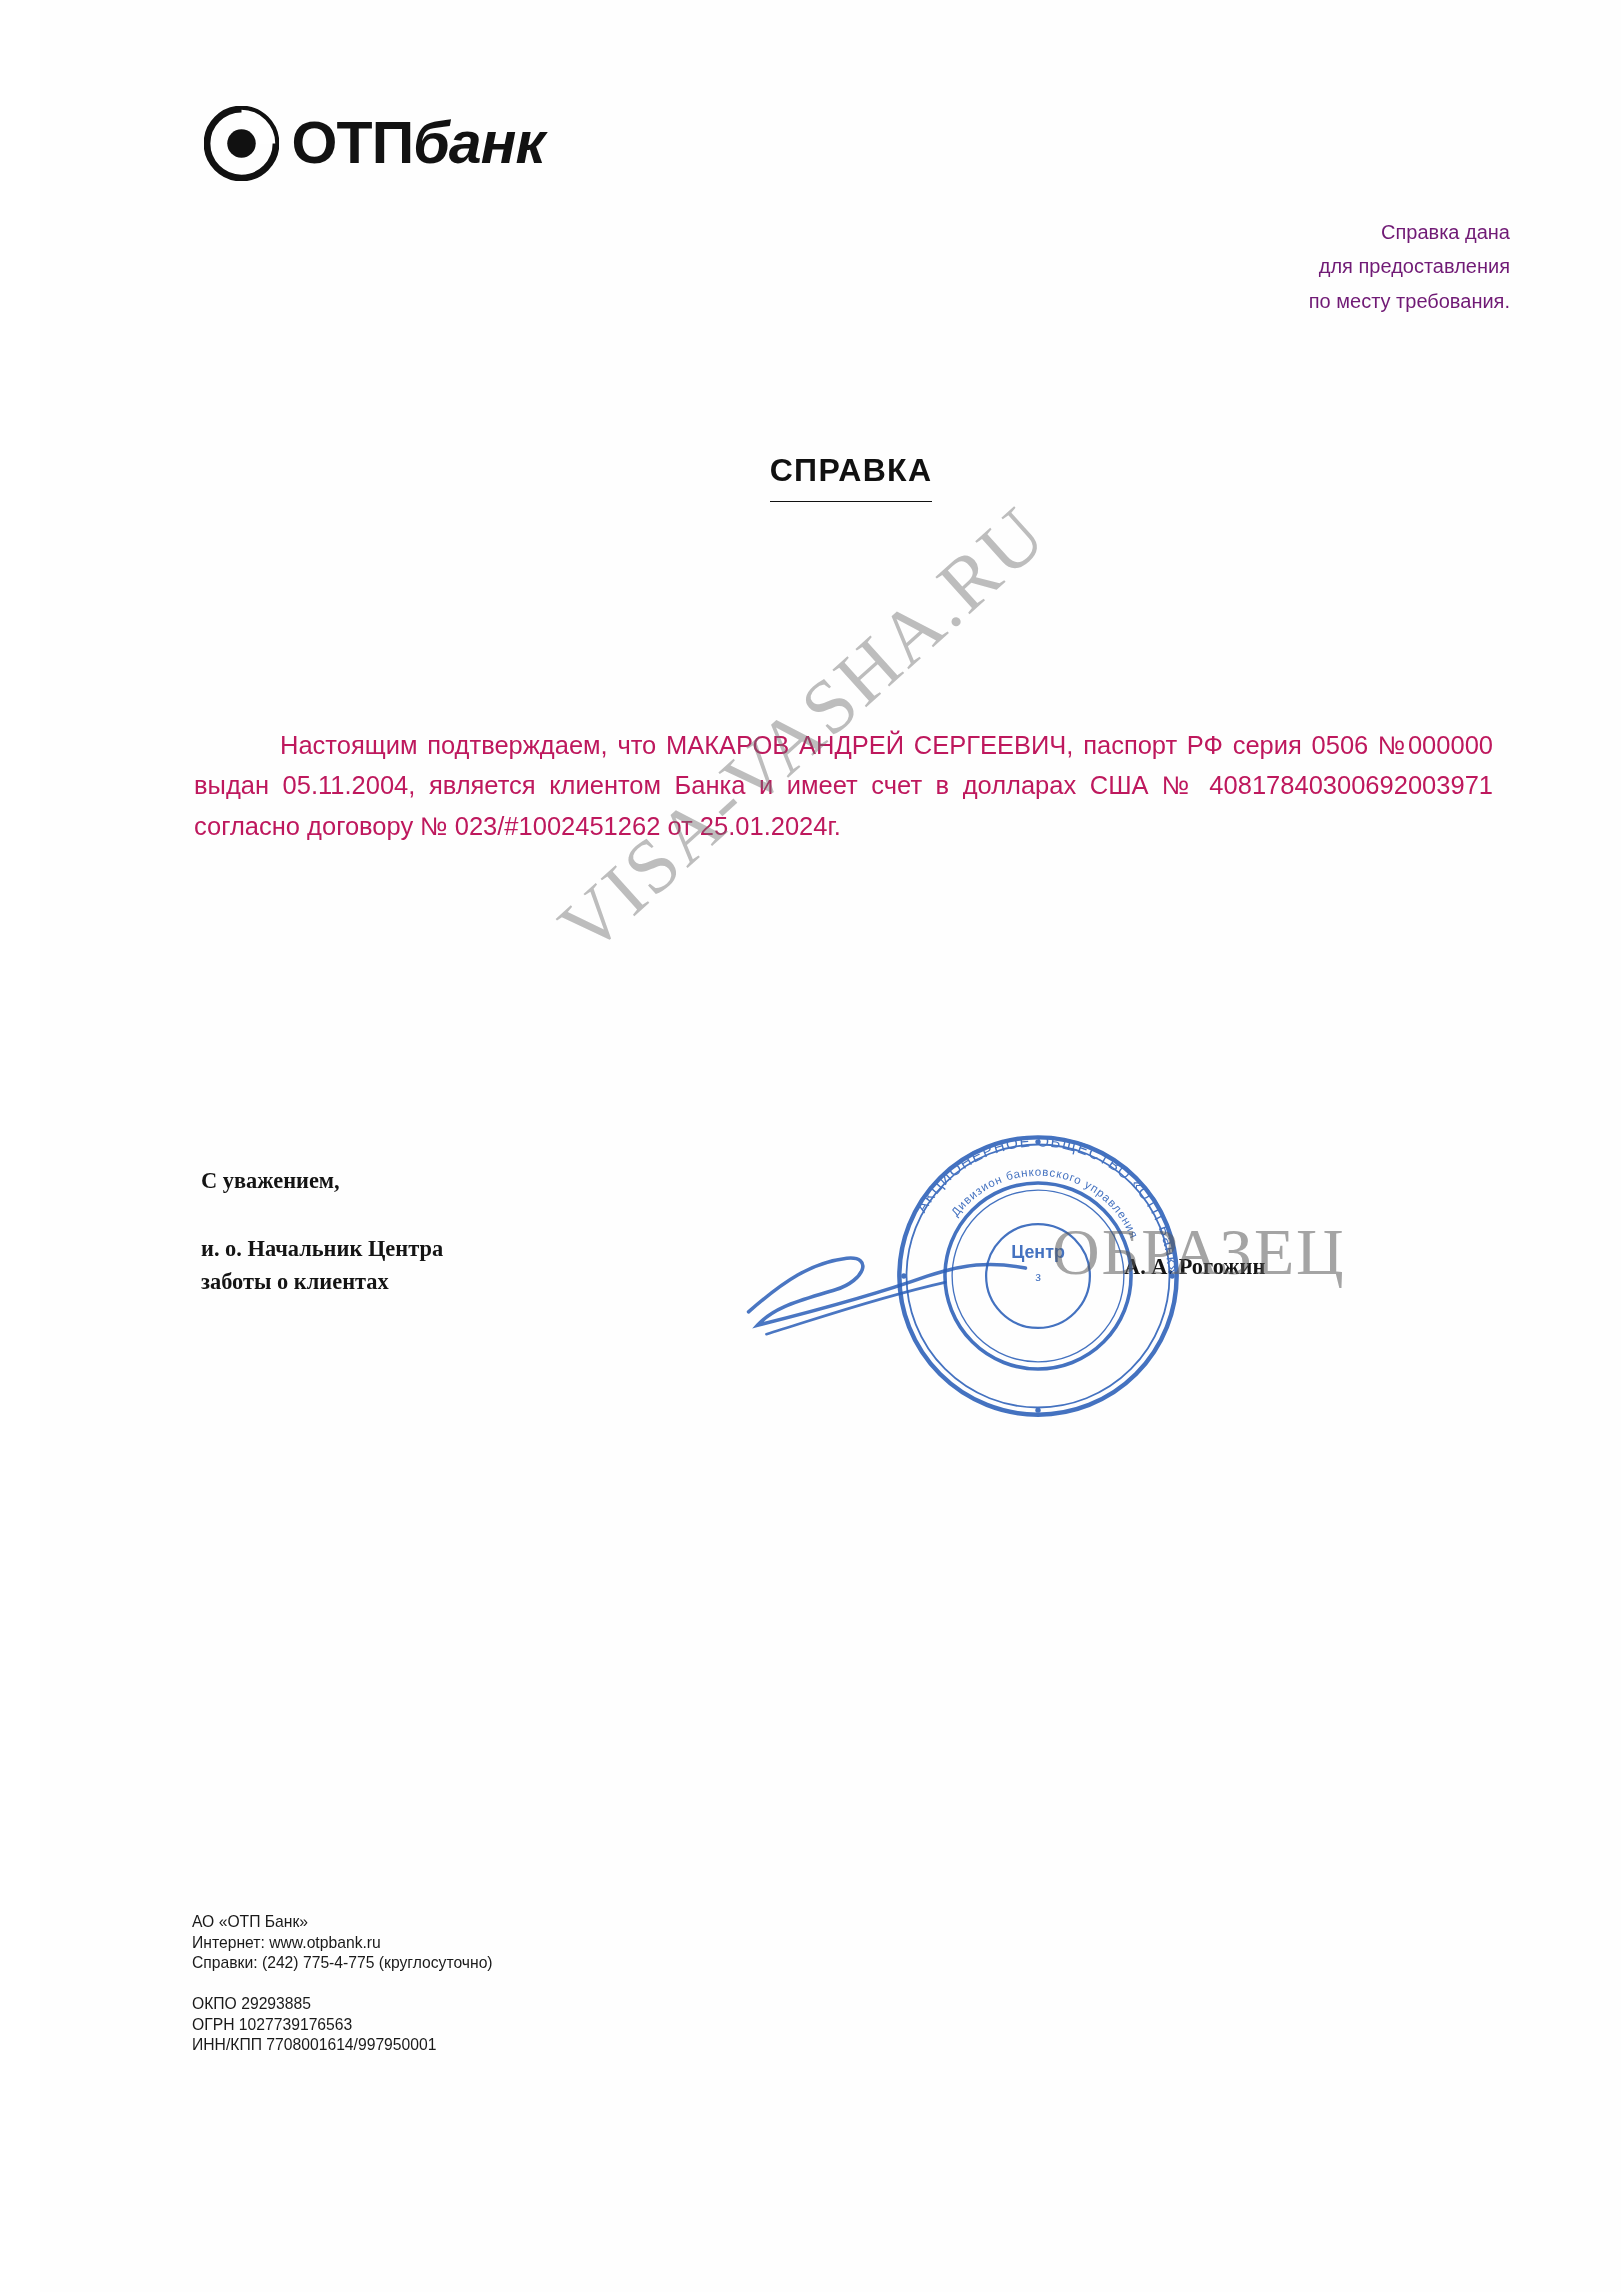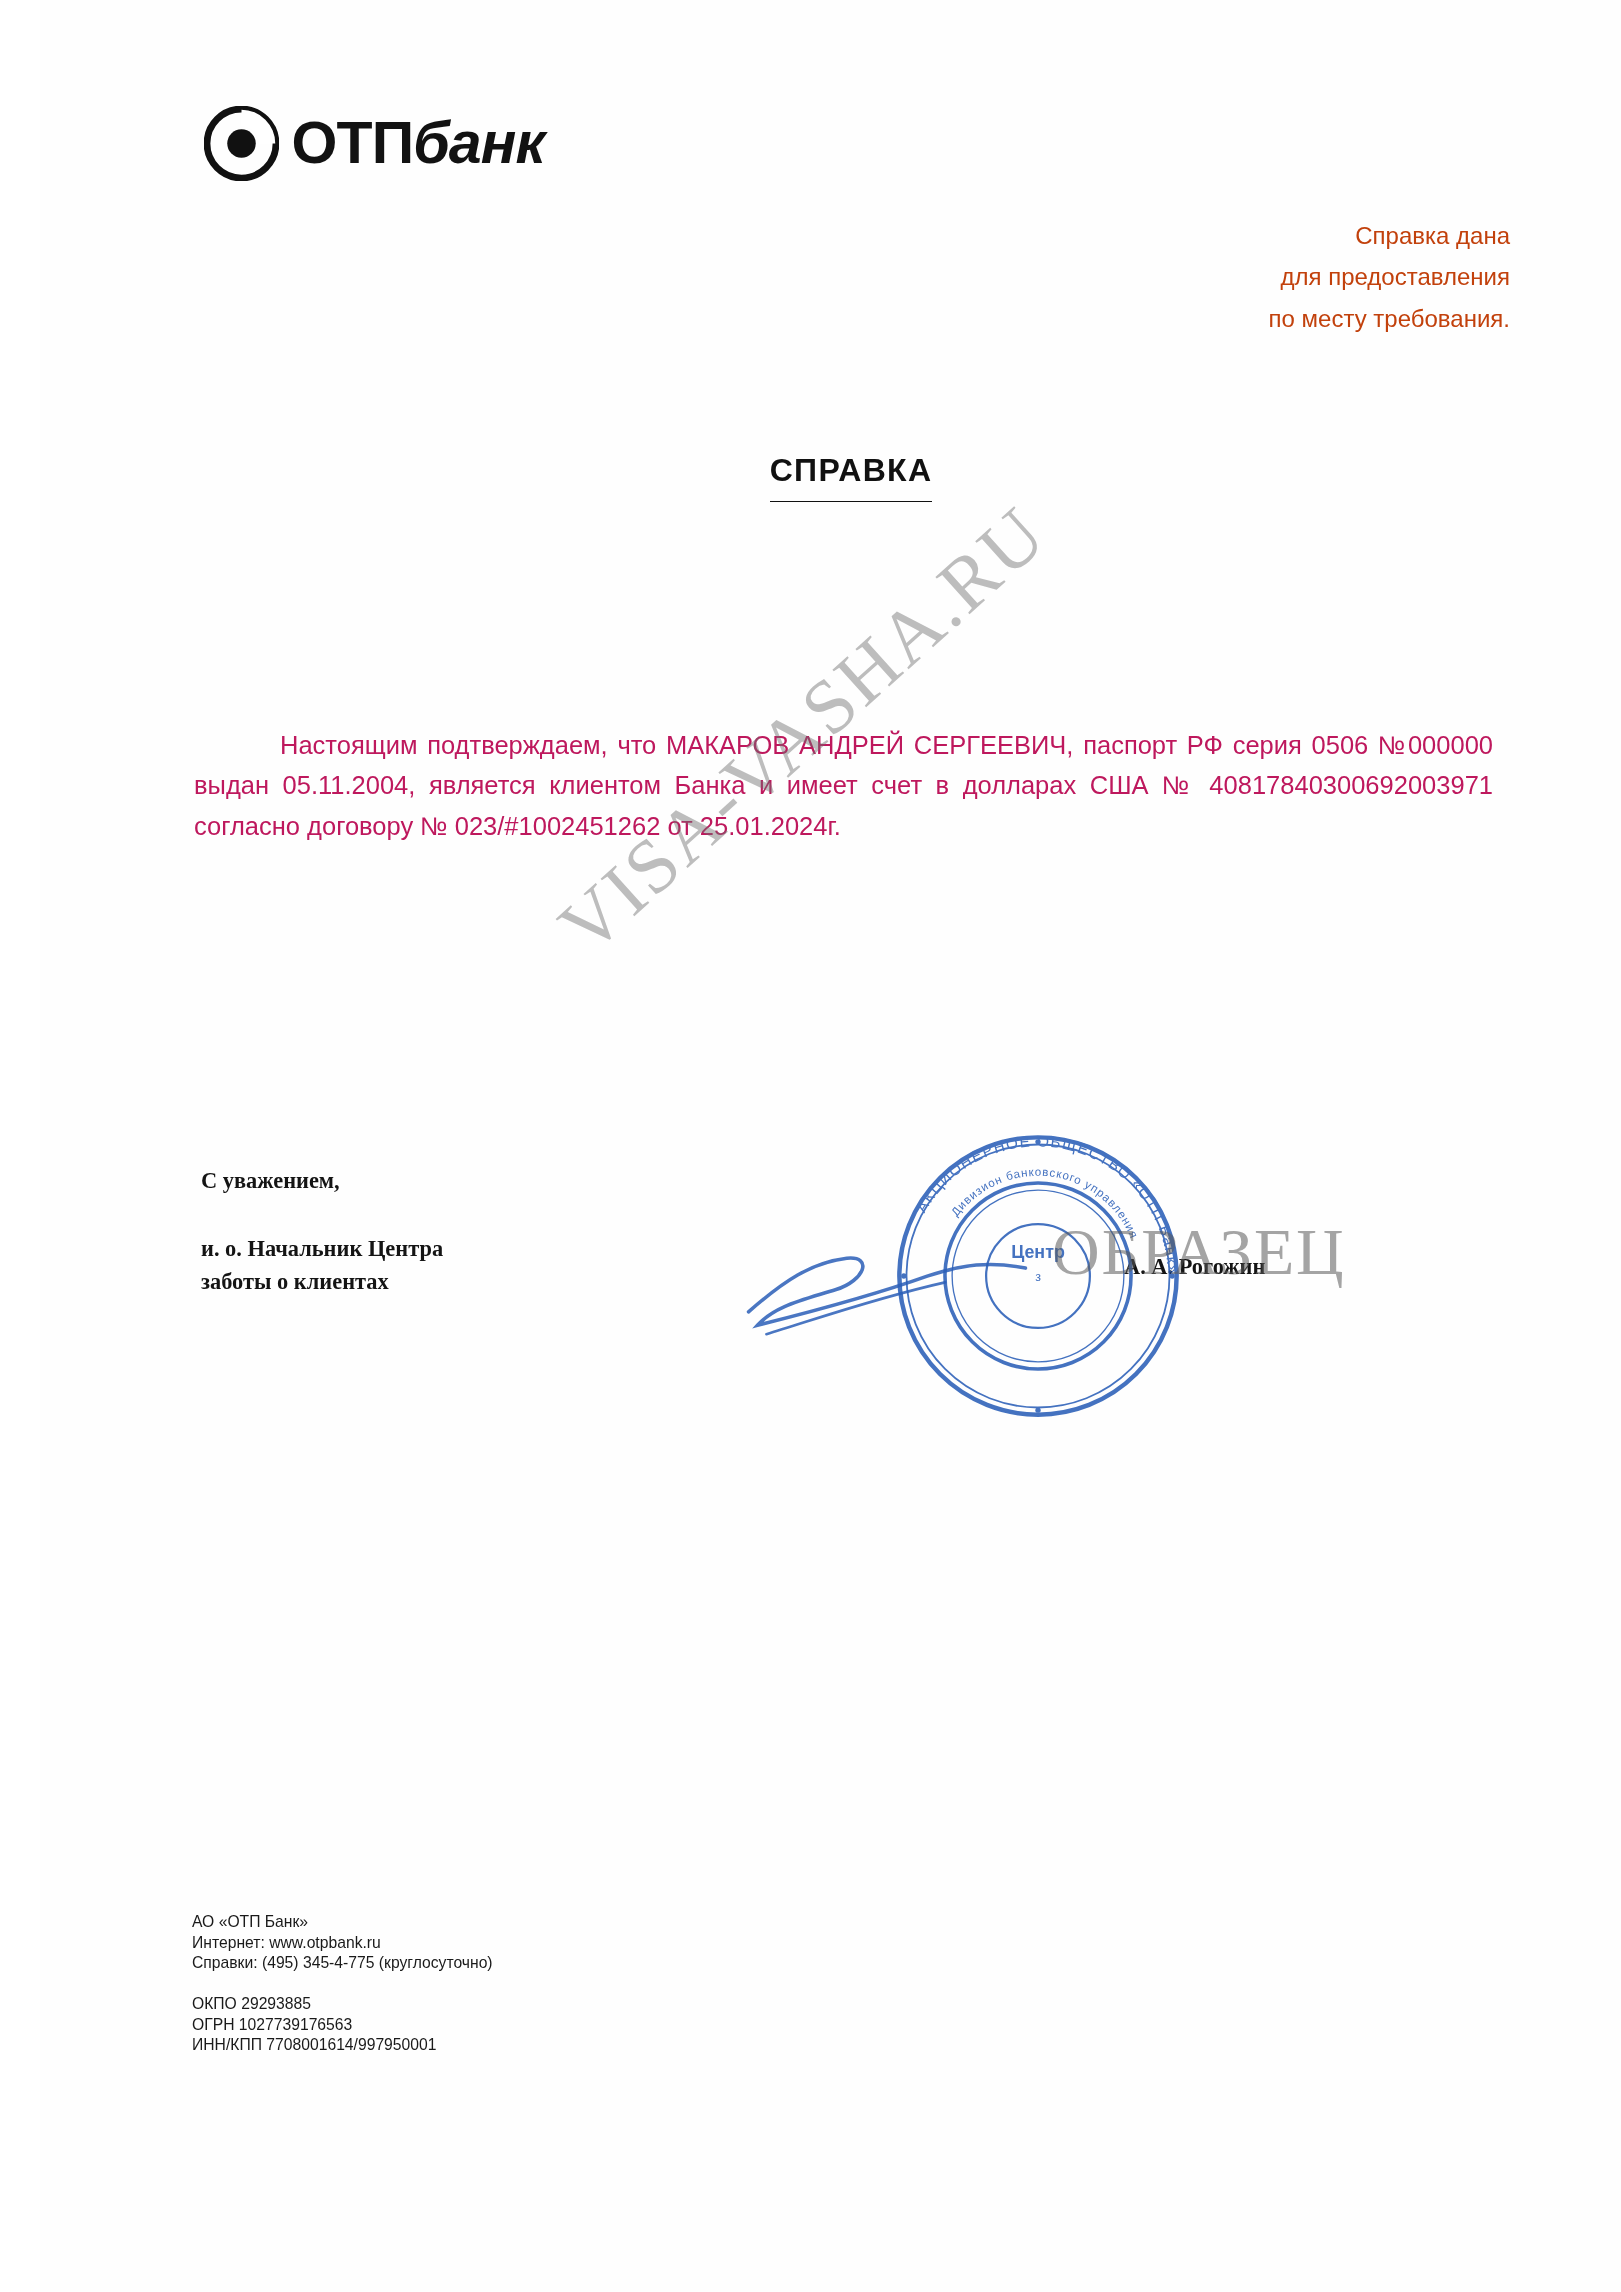--- a/index.html
+++ b/index.html
@@ -50,23 +50,23 @@
   }
   .logo-text .otp { font-style: normal; }
   .logo-text .bank { font-style: italic; }
 
   
   .addressee {
     position: absolute;
     right: 152px;
     top: 215px;
     text-align: right;
-    font-size: 24px;
+    font-size: 20px;
     line-height: 1.72;
-    color: #c2410c;
+    color: #701a75;
   }
 
   
   .doc-title {
     position: absolute;
     left: 0;
     right: 0;
     top: 452px;
     text-align: center;
     font-size: 32px;
@@ -262,21 +262,21 @@
     </svg>
   </span>
 
   <div class="wm-diagonal">VISA-VASHA.RU</div>
   <div class="wm-obrazec">ОБРАЗЕЦ</div>
 
   <div class="footer">
     <div class="group">
       <div class="line">АО «ОТП Банк»</div>
       <div class="line">Интернет: www.otpbank.ru</div>
-      <div class="line">Справки: (495) 345-4-775 (круглосуточно)</div>
+      <div class="line">Справки: (242) 775-4-775 (круглосуточно)</div>
     </div>
     <div class="group">
       <div class="line">ОКПО 29293885</div>
       <div class="line">ОГРН 1027739176563</div>
       <div class="line">ИНН/КПП 7708001614/997950001</div>
     </div>
   </div>
 
 </div>
 

